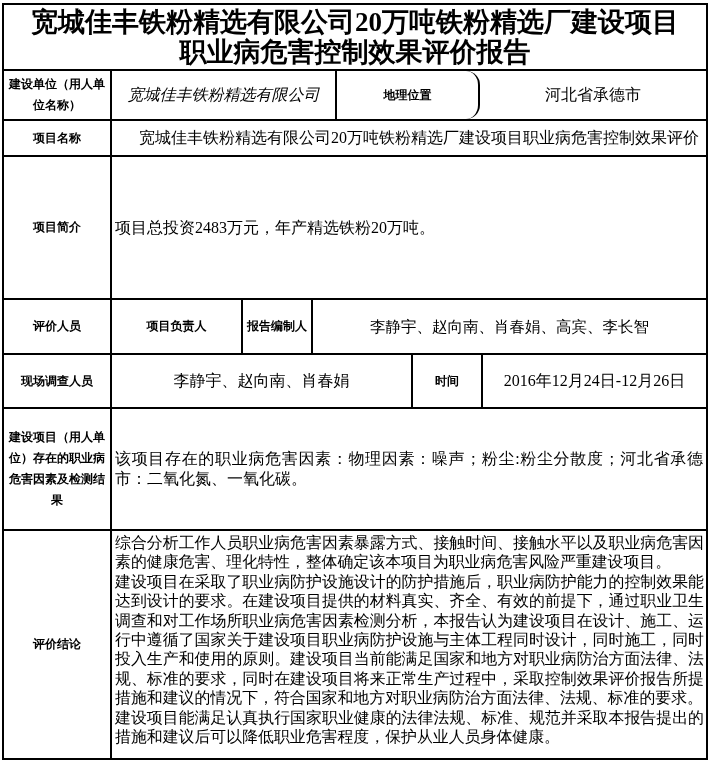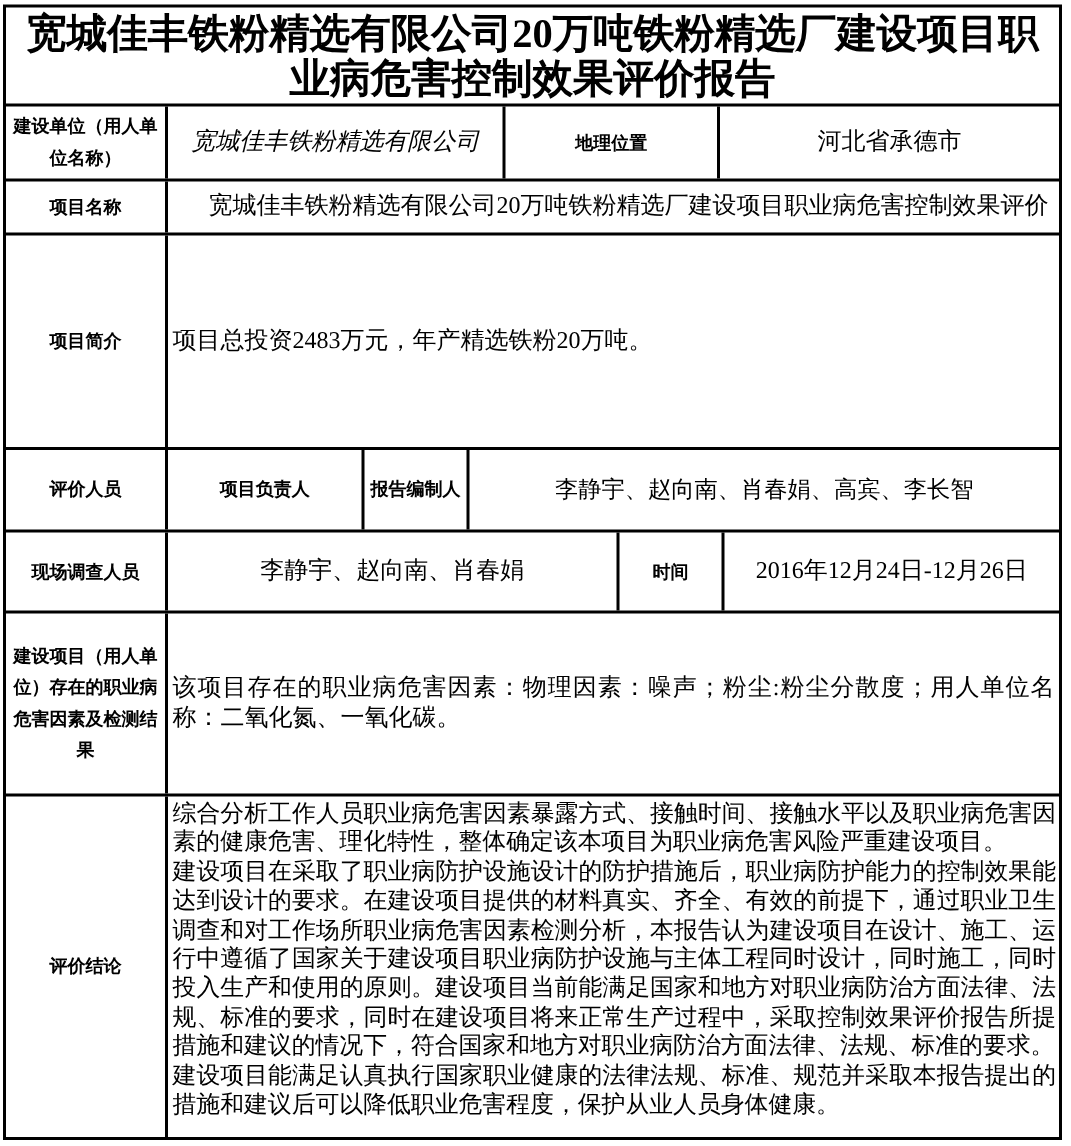--- a/index.html
+++ b/index.html
@@ -33,37 +33,37 @@
     padding:2px 3px;
     font-size:16px;line-height:20px;
     overflow:hidden;
   }
   .cell.lastcol{border-right:none;}
   .lbl{font-weight:bold;font-size:12px;line-height:21px;}
   .title-row{
     height:66px;
     display:flex;align-items:center;justify-content:flex-end;
     border-bottom:2px solid #000;box-sizing:border-box;
-    padding:0 2px;
+    padding:0 16px;
   }
   .title-text{
     font-weight:bold;
     font-size:27px;line-height:30px;
     text-align:center;
     width:100%;
   }
   .h-r1{height:50px;}
   .h-r2{height:36px;gap:20px;}
   .h-r3{height:143px;}
   .h-r4{height:55px;}
   .h-r5{height:54px;}
   .h-r6{height:122px;}
   .w-label{flex:0 0 108px;}
   .w-r1-company{flex:0 0 225px;font-style:italic;}
-  .w-r1-geo{flex:0 0 143px;}
+  .w-r1-geo{flex:0 0 143px;border-radius:14px;}
   .w-r4-leader{flex:0 0 131px;}
   .w-r4-name{flex:0 0 170px;}
   .w-small{flex:0 0 70px;}
   .w-rest{flex:1 1 auto;}
   .left-text{justify-content:flex-start;text-align:left;}
   .vcenter-block{
     display:flex;flex-direction:column;justify-content:center;
   }
   .vcenter-block .inner{width:100%;text-align:justify;font-size:16px;line-height:20px;}
   .names-cell{font-size:15.5px;line-height:19px;padding:1px;}
@@ -112,21 +112,21 @@
     <div class="trow h-r5">
       <div class="cell lbl w-label">现场调查人员</div>
       <div class="cell" style="flex:0 0 301px;">李静宇、赵向南、肖春娟</div>
       <div class="cell lbl w-small">时间</div>
       <div class="cell w-rest lastcol">2016年12月24日-12月26日</div>
     </div>
 
     <div class="trow h-r6">
       <div class="cell lbl w-label">建设项目（用人单位）存在的职业病危害因素及检测结果</div>
       <div class="cell w-rest lastcol vcenter-block">
-        <div class="inner">该项目存在的职业病危害因素：物理因素：噪声；粉尘:粉尘分散度；用人单位名称：二氧化氮、一氧化碳。</div>
+        <div class="inner">该项目存在的职业病危害因素：物理因素：噪声；粉尘:粉尘分散度；河北省承德市：二氧化氮、一氧化碳。</div>
       </div>
     </div>
 
     <div class="trow last">
       <div class="cell lbl w-label">评价结论</div>
       <div class="cell w-rest lastcol conclusion-cell">
         <p>综合分析工作人员职业病危害因素暴露方式、接触时间、接触水平以及职业病危害因素的健康危害、理化特性，整体确定该本项目为职业病危害风险严重建设项目。</p>
         <p>建设项目在采取了职业病防护设施设计的防护措施后，职业病防护能力的控制效果能达到设计的要求。在建设项目提供的材料真实、齐全、有效的前提下，通过职业卫生调查和对工作场所职业病危害因素检测分析，本报告认为建设项目在设计、施工、运行中遵循了国家关于建设项目职业病防护设施与主体工程同时设计，同时施工，同时投入生产和使用的原则。建设项目当前能满足国家和地方对职业病防治方面法律、法规、标准的要求，同时在建设项目将来正常生产过程中，采取控制效果评价报告所提措施和建议的情况下，符合国家和地方对职业病防治方面法律、法规、标准的要求。</p>
         <p>建设项目能满足认真执行国家职业健康的法律法规、标准、规范并采取本报告提出的措施和建议后可以降低职业危害程度，保护从业人员身体健康。</p>
       </div>

